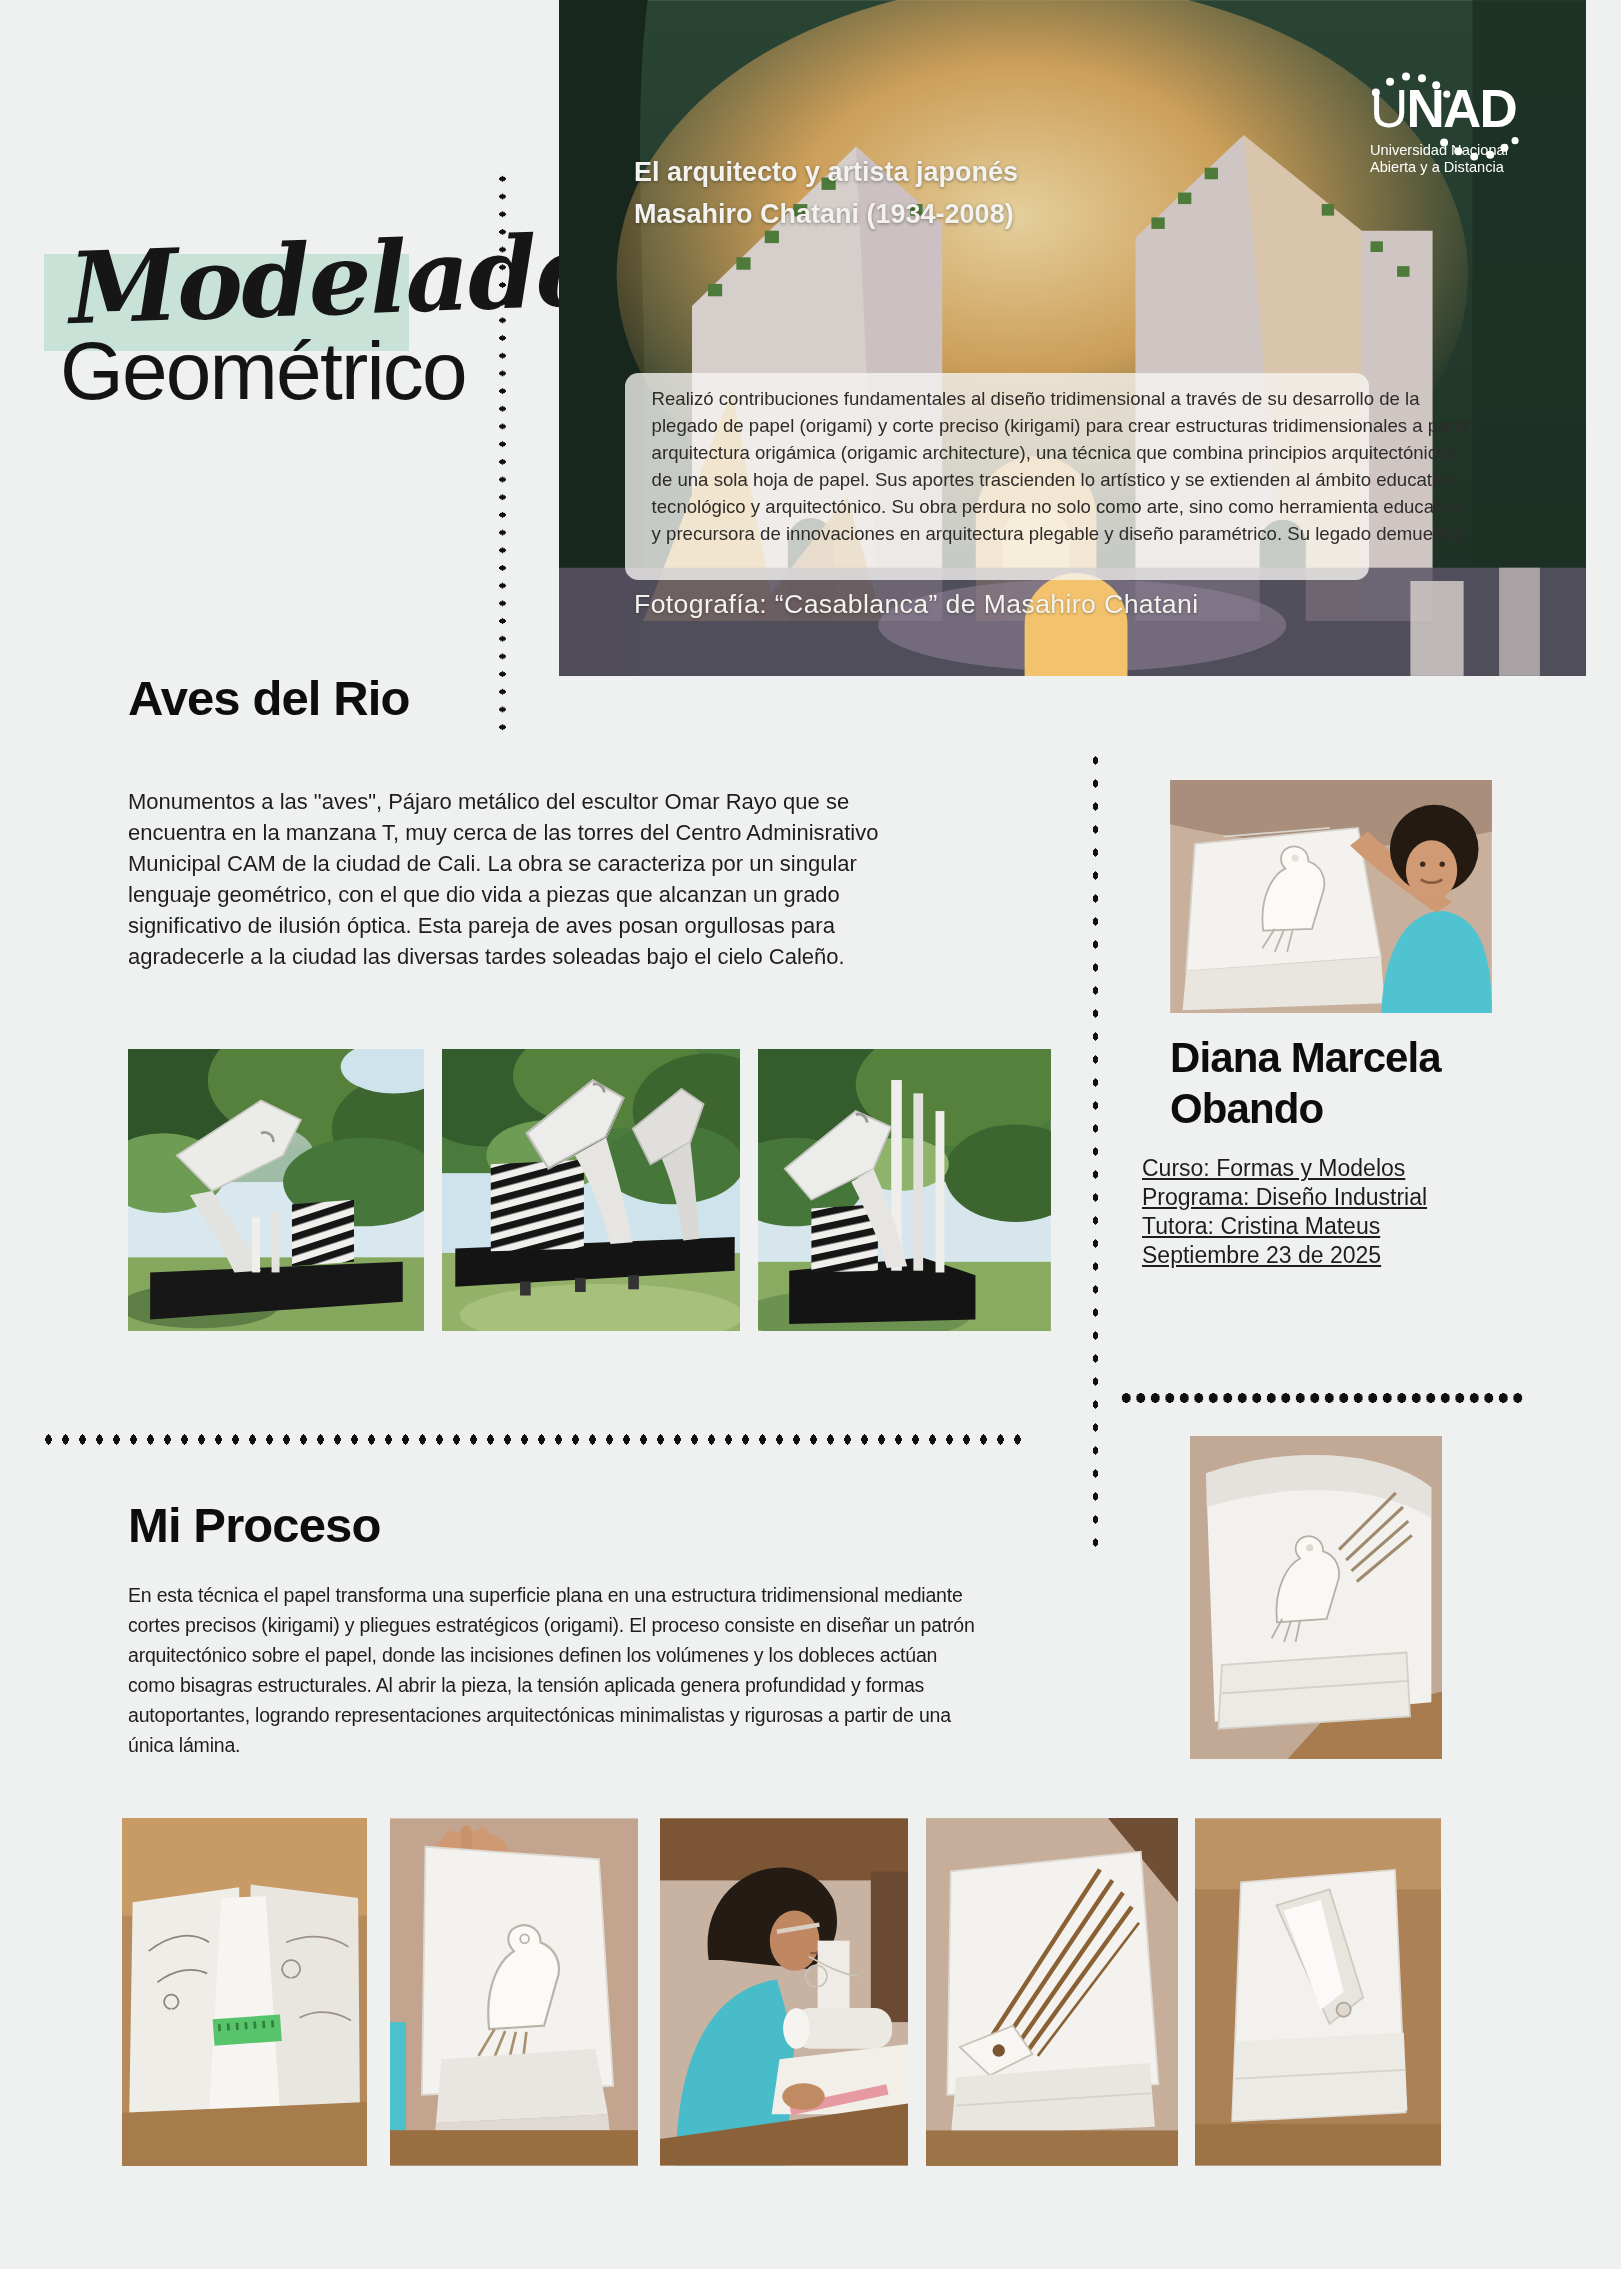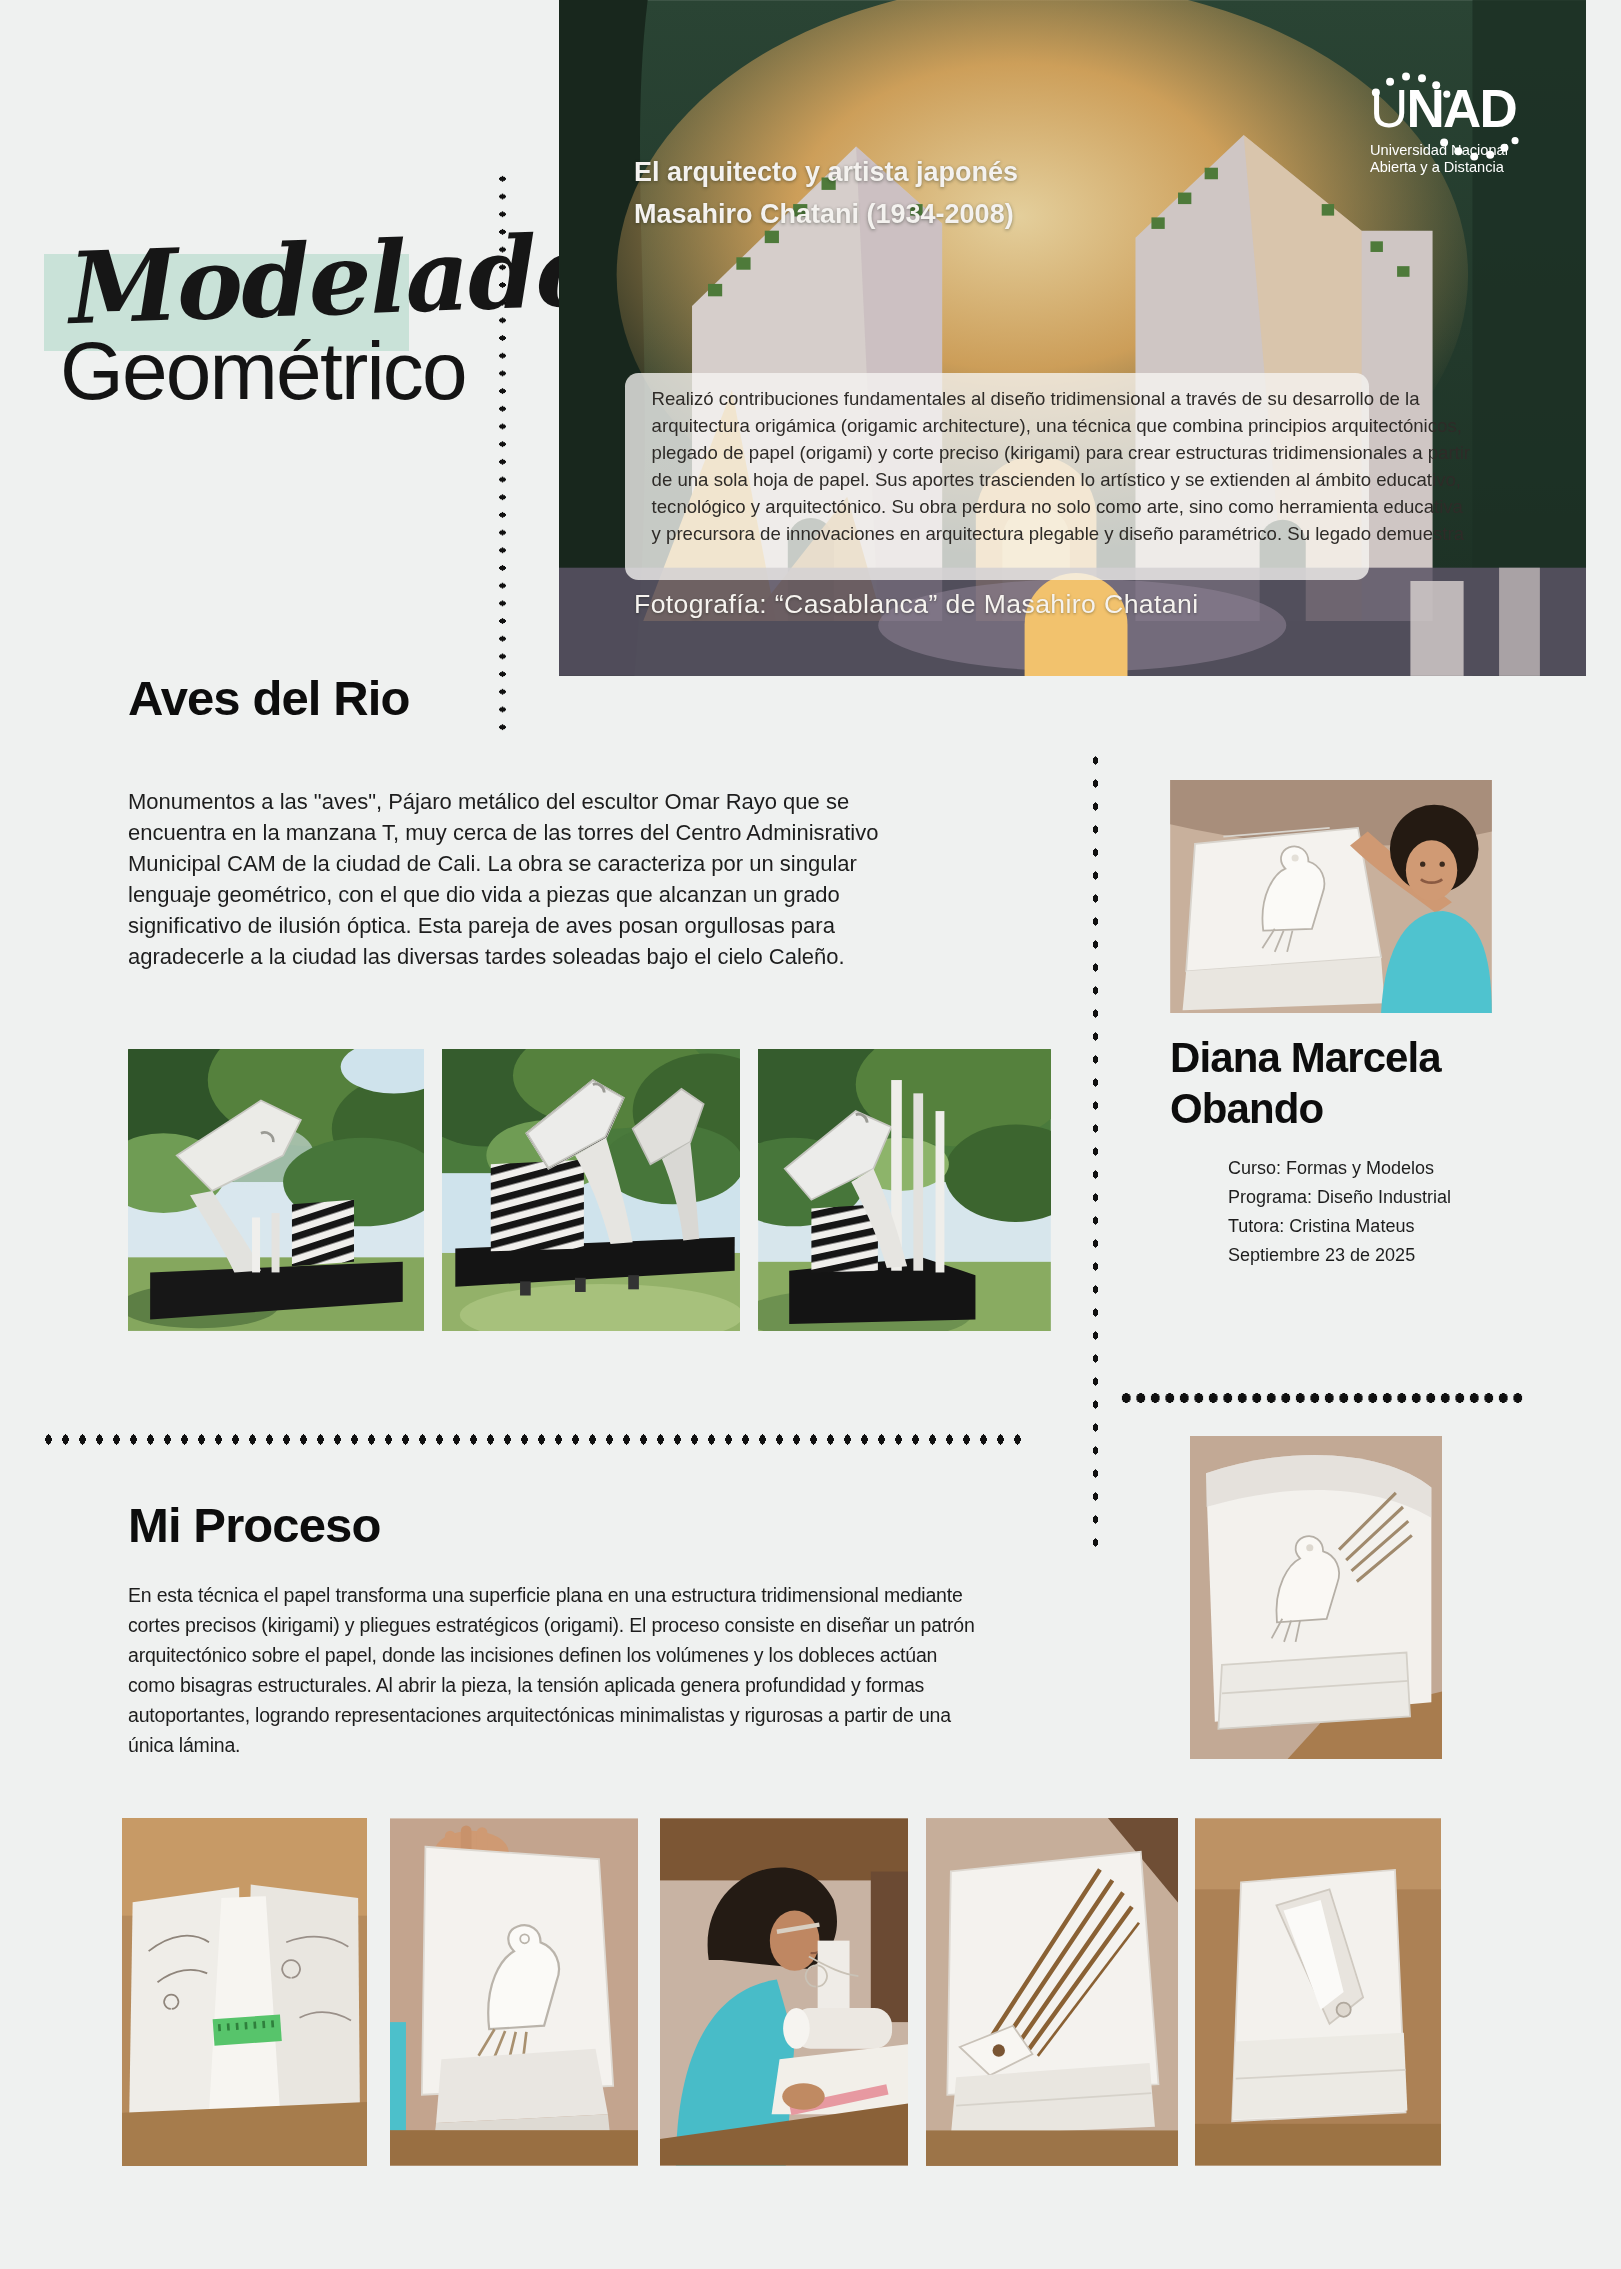--- a/index.html
+++ b/index.html
@@ -71,21 +71,21 @@
   .section-heading{font-weight:700;font-size:49px;letter-spacing:-0.9px;color:#0d0d0d;}
   .aves-heading{left:128px;top:670px;}
   .proceso-heading{left:128px;top:1497px;}
   .body-copy{color:#1d1d1d;}
   .body-copy div{white-space:nowrap;}
   .aves-body{left:128px;top:786px;font-size:22px;line-height:31px;}
   .proceso-body{left:128px;top:1580px;font-size:19.5px;line-height:30px;letter-spacing:-0.2px;}
 
   
   .author-name{left:1170px;top:1032px;font-weight:700;font-size:42px;line-height:51px;letter-spacing:-0.9px;color:#0d0d0d;}
-  .author-details{left:1228px;top:1154px;font-size:18px;line-height:29px;color:#1d1d1d;}
+  .author-details{left:1142px;top:1154px;font-size:23px;line-height:29px;color:#1d1d1d;text-decoration:underline;}
   .author-details div{white-space:nowrap;}
 
   
   .photo{overflow:hidden;}
   .photo svg{display:block;width:100%;height:100%;}
   .sc1{left:128px;top:1049px;width:296px;height:282px;}
   .sc2{left:442px;top:1049px;width:298px;height:282px;}
   .sc3{left:758px;top:1049px;width:293px;height:282px;}
   .diana{left:1170px;top:780px;width:322px;height:233px;}
   .proc-right{left:1190px;top:1436px;width:252px;height:323px;}
@@ -162,22 +162,22 @@
     <rect x="1060" y="640" width="46" height="122" fill="#cfc6c4" opacity="0.7"></rect>
   </svg>
 
   <div class="abs header-heading">
     <div>El arquitecto y artista japonés</div>
     <div>Masahiro Chatani (1934-2008)</div>
   </div>
 
   <div class="abs header-parabox">
     <div>Realizó contribuciones fundamentales al diseño tridimensional a través de su desarrollo de la</div>
+    <div>plegado de papel (origami) y corte preciso (kirigami) para crear estructuras tridimensionales a partir</div>
     <div>arquitectura origámica (origamic architecture), una técnica que combina principios arquitectónicos,</div>
-    <div>plegado de papel (origami) y corte preciso (kirigami) para crear estructuras tridimensionales a partir</div>
     <div>de una sola hoja de papel. Sus aportes trascienden lo artístico y se extienden al ámbito educativo,</div>
     <div>tecnológico y arquitectónico. Su obra perdura no solo como arte, sino como herramienta educativa</div>
     <div>y precursora de innovaciones en arquitectura plegable y diseño paramétrico. Su legado demuestra</div>
   </div>
 
   <div class="abs header-caption">Fotografía: “Casablanca” de Masahiro Chatani</div>
 
   <div class="abs unad">
     <svg class="unad-dots" style="left:-3.5px;top:-7px;" width="106" height="30" viewBox="0 0 230 112">
       <g fill="#ffffff">

